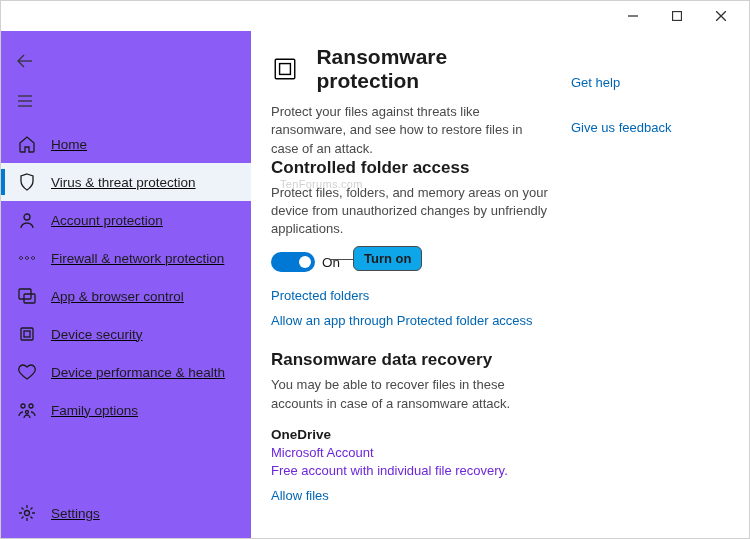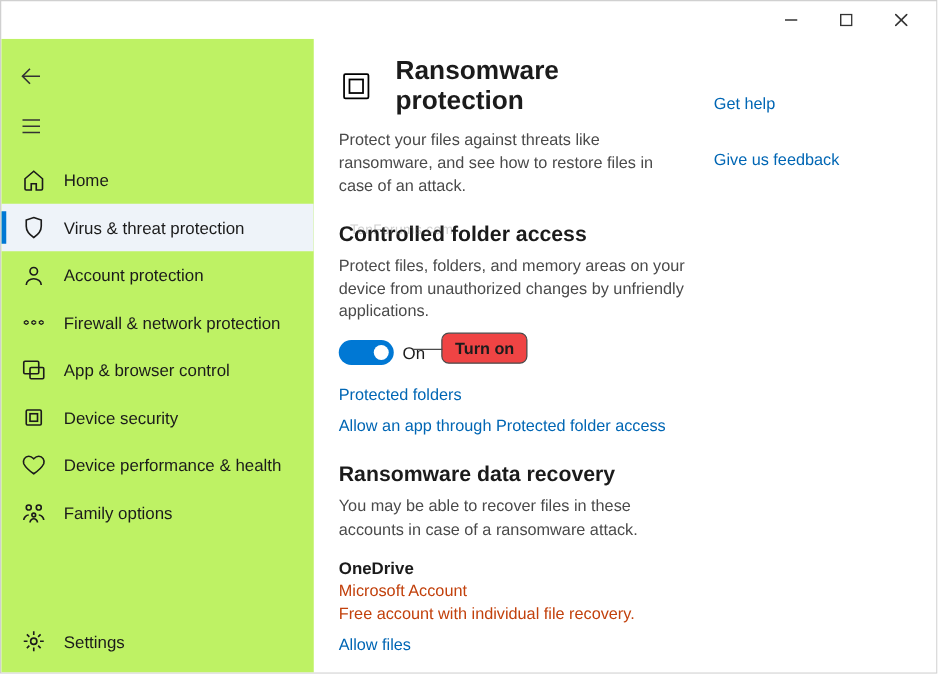--- a/index.html
+++ b/index.html
@@ -5,49 +5,49 @@
   * { margin: 0; padding: 0; box-sizing: border-box; }
   html, body { width: 750px; height: 539px; font-family: "Segoe UI", Arial, sans-serif; overflow: hidden; }
   .window { width: 750px; height: 539px; background: #fff; display: flex; flex-direction: column; border: 1px solid #d0d0d0; }
   
   .titlebar { height: 30px; display: flex; justify-content: flex-end; align-items: center; padding-right: 6px; }
   .titlebar .btn { width: 44px; height: 28px; display: inline-flex; align-items: center; justify-content: center; color: #333; }
   .titlebar svg { width: 10px; height: 10px; }
   
   .body { flex: 1; display: flex; overflow: hidden; }
   
-  .sidebar { width: 250px; display: flex; flex-direction: column; background: #bef264; }
+  .sidebar { width: 250px; display: flex; flex-direction: column; background: #8b5cf6; text-decoration: underline; }
   .side-top { padding: 10px 0 4px 0; }
   .icon-btn { width: 48px; height: 40px; display: flex; align-items: center; justify-content: center; color: #333; }
   .side-list { flex: 1; overflow: hidden; }
   .side-item { height: 38px; display: flex; align-items: center; padding-left: 16px; color: #1b1b1b; font-size: 13.5px; cursor: default; position: relative; }
   .side-item.active { background: #eef3f9; }
   .side-item.active::before { content: ""; position: absolute; left: 0; top: 6px; bottom: 6px; width: 4px; background: #0078d4; }
   .side-item .nav-icon { width: 20px; height: 20px; margin-right: 14px; display: inline-flex; align-items: center; justify-content: center; }
   .side-bottom { padding-bottom: 6px; }
   
   .main { flex: 1; display: flex; padding: 14px 12px 0 20px; overflow: hidden; }
   .content { width: 280px; }
   .aside { flex: 1; padding-left: 20px; }
   .page-header { display: flex; align-items: center; gap: 18px; margin-bottom: 10px; }
   .page-header .hdr-icon { width: 28px; height: 28px; display: inline-flex; align-items: center; justify-content: center; }
   h1 { font-size: 21px; font-weight: 600; line-height: 1.15; color: #1b1b1b; }
-  .desc { font-size: 13px; color: #4a4a4a; line-height: 1.4; margin-bottom: 20px; }
+  .desc { font-size: 13px; color: #4a4a4a; line-height: 1.4; }
   h2 { font-size: 17px; font-weight: 600; color: #1b1b1b; margin-bottom: 6px; }
   h3 { font-size: 13.5px; font-weight: 700; color: #1b1b1b; margin-bottom: 2px; }
   .subdesc { font-size: 13px; color: #4a4a4a; line-height: 1.4; margin-bottom: 14px; }
   .toggle-row { display: flex; align-items: center; gap: 7px; margin-bottom: 16px; position: relative; }
   .toggle { width: 44px; height: 20px; border-radius: 10px; background: #0078d4; position: relative; }
   .toggle .knob { width: 12px; height: 12px; border-radius: 50%; background: #fff; position: absolute; right: 4px; top: 4px; }
   .toggle-label { font-size: 13.5px; color: #1b1b1b; }
   .link { color: #0066b4; font-size: 13px; display: block; margin-bottom: 10px; cursor: default; }
   .aside h4 { font-size: 14px; font-weight: 400; color: #1b1b1b; margin-bottom: 6px; }
   .aside .block { margin-top: 30px; margin-bottom: 30px; }
-  .acct-line { font-size: 13px; color: #c2410c; line-height: 1.4; }
-  .callout { position: absolute; left: 82px; top: -6px; background: #ef4444; border: 1px solid #4a4a4a; border-radius: 6px; padding: 4px 10px; font-size: 13px; font-weight: 700; color: #1c1c1c; white-space: nowrap; }
+  .acct-line { font-size: 13px; color: #6d28d9; line-height: 1.4; }
+  .callout { position: absolute; left: 82px; top: -6px; background: #0ea5e9; border: 1px solid #4a4a4a; border-radius: 6px; padding: 4px 10px; font-size: 13px; font-weight: 700; color: #1c1c1c; white-space: nowrap; }
   .callout::before { content: ""; position: absolute; left: -24px; top: 50%; width: 24px; height: 1px; background: #4a4a4a; }
   .watermark { position: absolute; top: 178px; left: 280px; color: rgba(120,120,120,0.35); font-size: 11px; font-weight: 400; pointer-events: none; letter-spacing: 0.3px; }
   svg { stroke: currentColor; fill: none; stroke-width: 1.3; }
 </style>
 </head>
 <body>
 
 <div class="window">
 
   <div class="titlebar">

